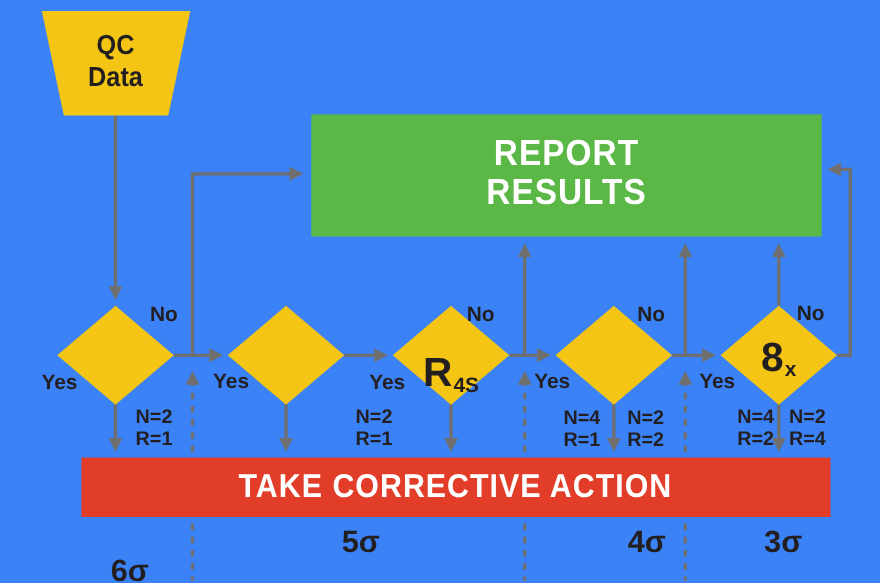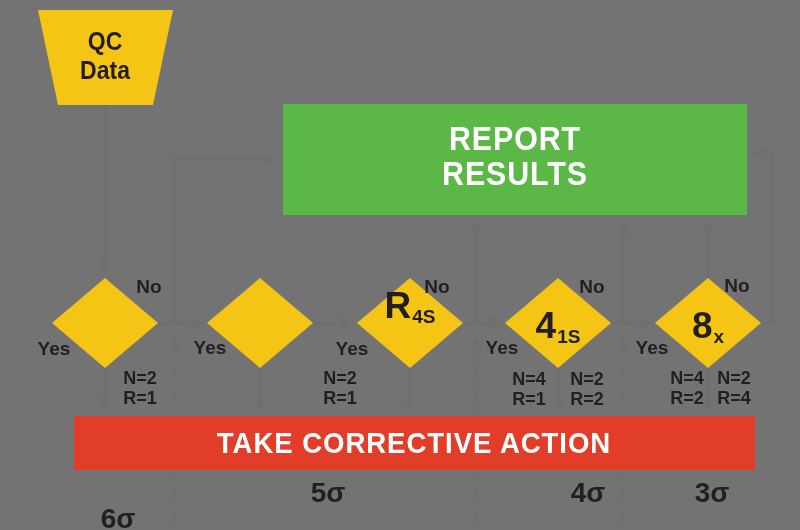--- a/index.html
+++ b/index.html
@@ -1,16 +1,16 @@
 <!DOCTYPE html>
 <html><head>
 <meta charset="utf-8">
 <style>
   html,body{margin:0;padding:0;background:#fff;}
-  .stage{position:relative;width:800px;height:530px;background:#737373;overflow:hidden;
+  .stage{position:relative;width:800px;height:530px;background:#3b82f6;overflow:hidden;
          font-family:"Liberation Sans",sans-serif;color:#231F20;}
   .stage svg{position:absolute;left:0;top:0;}
   .lbl{position:absolute;transform:translate(-50%,-50%);white-space:nowrap;text-align:center;
        font-weight:700;color:#231F20;}
   .cond{transform:translate(-50%,-50%) scaleX(0.92);}
   .qc-label{font-size:25px;line-height:1.16;}
   .report-label{font-size:33px;line-height:1.05;color:#fff;letter-spacing:1px;}
   .action-label{font-size:30px;color:#fff;letter-spacing:1px;}
   .rule-label{font-size:37px;}
   .rule-label sub{font-size:19px;font-weight:700;vertical-align:-5px;margin-left:1px;}
@@ -74,22 +74,21 @@
     <div>Data</div>
   </div>
 
   <div class="lbl cond report-label" style="left:515px;top:157px;">
     <div>REPORT</div>
     <div>RESULTS</div>
   </div>
 
   <div class="lbl cond action-label" style="left:414px;top:443px;">TAKE CORRECTIVE ACTION</div>
 
-  <div class="lbl rule-label" style="left:410px;top:306px;"><span>R</span><sub>4S</sub></div>
-  <div class="lbl rule-label" style="left:558px;top:326px;"><span>4</span><sub>1S</sub></div>
+  <div class="lbl rule-label" style="left:410px;top:340px;"><span>R</span><sub>4S</sub></div>
   <div class="lbl rule-label" style="left:708px;top:326px;"><span>8</span><sub>x</sub></div>
 
   <div class="lbl small-lbl" style="left:54px;top:349px;">Yes</div>
   <div class="lbl small-lbl" style="left:210px;top:348px;">Yes</div>
   <div class="lbl small-lbl" style="left:352px;top:349px;">Yes</div>
   <div class="lbl small-lbl" style="left:502px;top:348px;">Yes</div>
   <div class="lbl small-lbl" style="left:652px;top:348px;">Yes</div>
 
   <div class="lbl small-lbl" style="left:149px;top:287px;">No</div>
   <div class="lbl small-lbl" style="left:437px;top:287px;">No</div>

